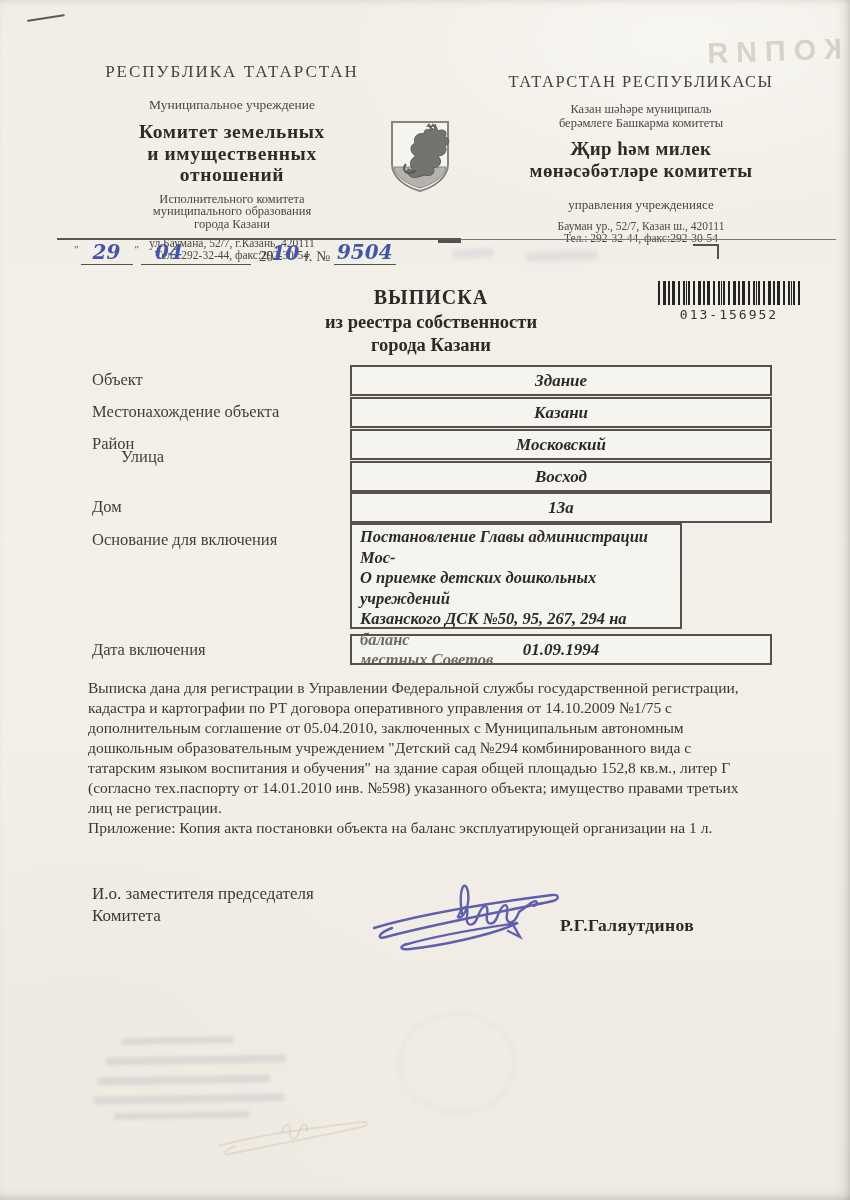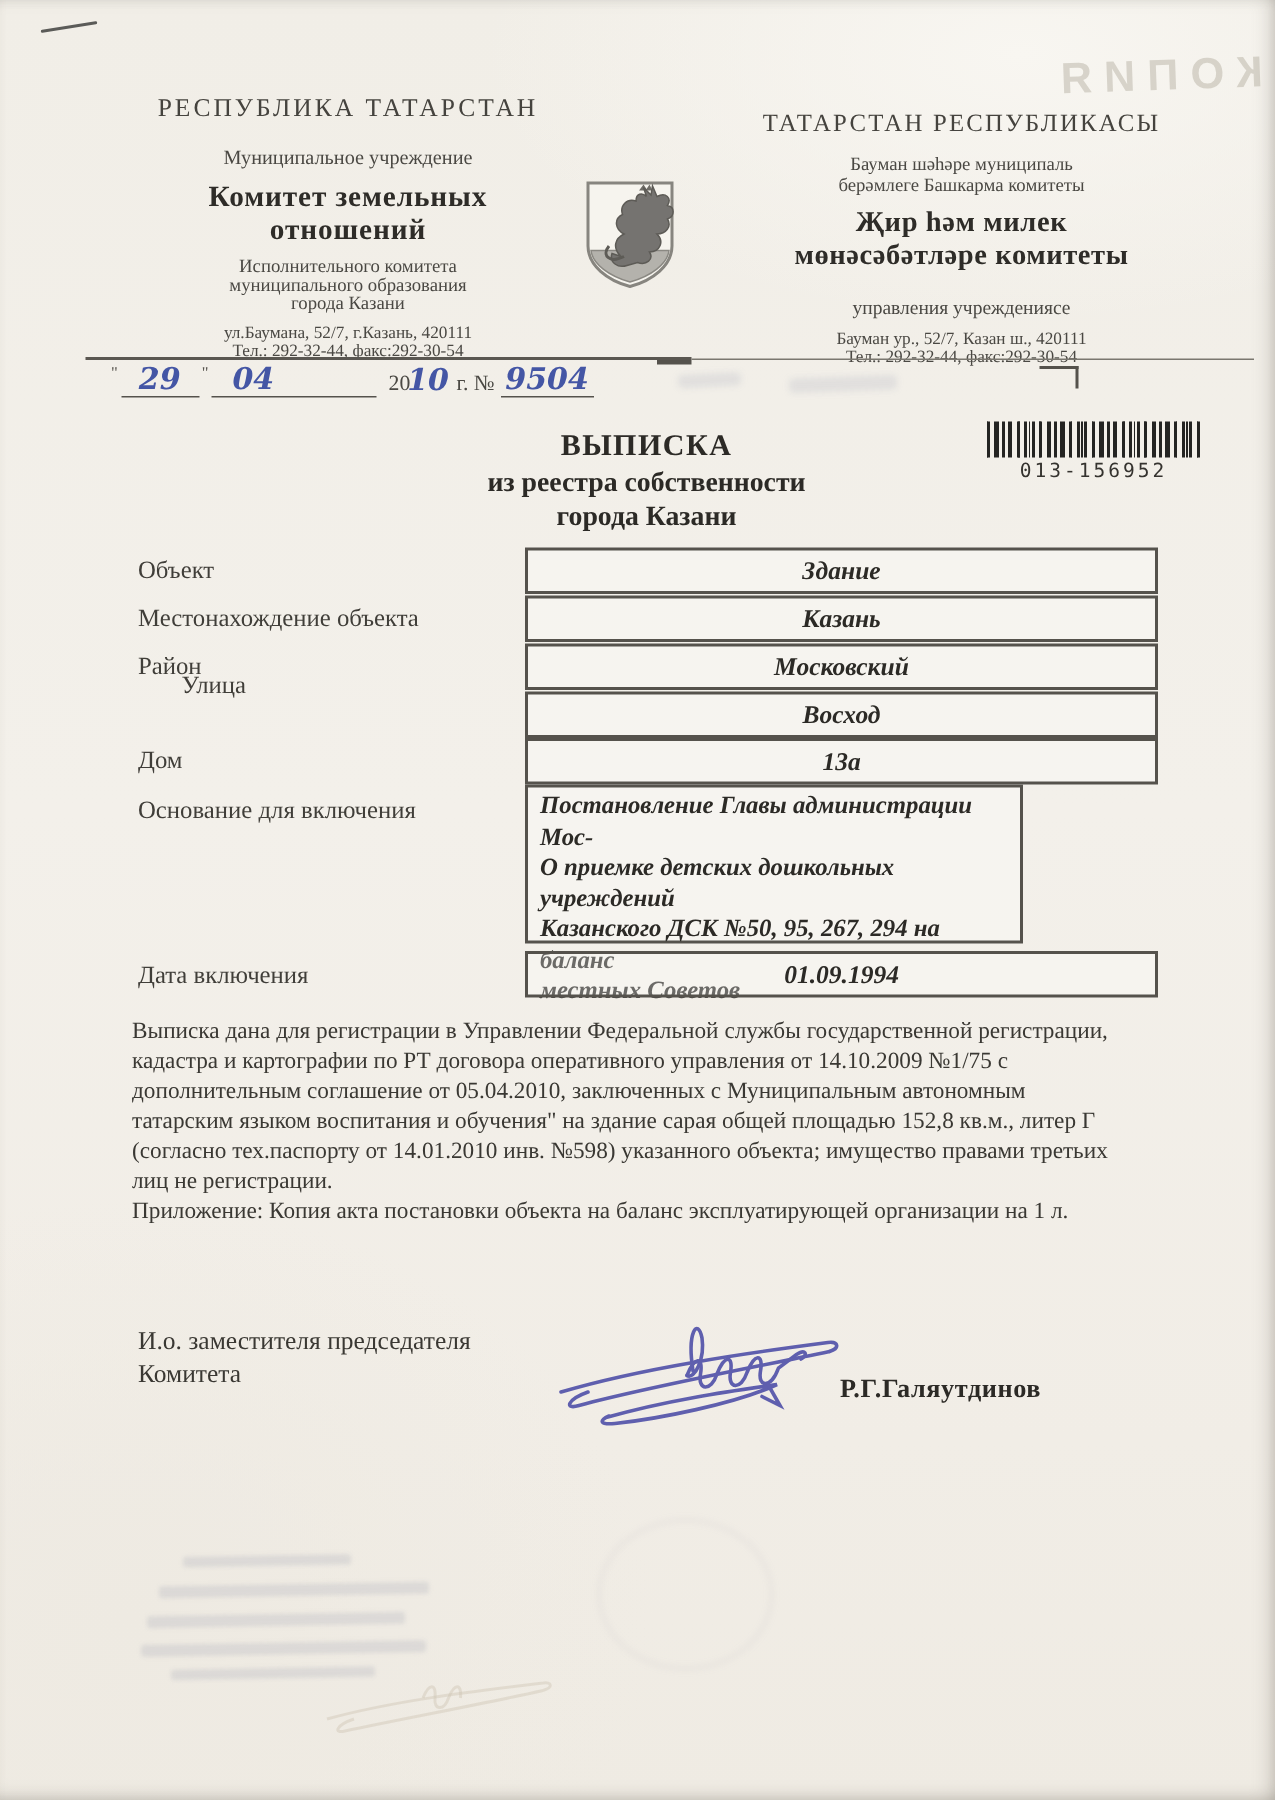--- a/index.html
+++ b/index.html
@@ -88,20 +88,21 @@
 <div class="page">
 
   <div class="staple"></div>
   <div class="watermark">КОПИЯ</div>
 
   <div class="col-left">
     <div class="country-l">РЕСПУБЛИКА ТАТАРСТАН</div>
     <div class="orgtype">Муниципальное учреждение</div>
     <div class="orgname-l">
       <div>Комитет земельных</div>
+      <div>и имущественных</div>
       <div>отношений</div>
     </div>
     <div class="orgsub">
       <div>Исполнительного комитета</div>
       <div>муниципального образования</div>
       <div>города Казани</div>
     </div>
     <div class="contact">
       <div>ул.Баумана, 52/7, г.Казань, 420111</div>
       <div>Тел.: 292-32-44, факс:292-30-54</div>
@@ -114,21 +115,21 @@
       <path d="M6 48 H58 C57 57 46 65 32 69 C18 65 7 57 6 48 Z" fill="#b4b2ac" stroke="#8a8882" stroke-width="1"></path>
       <path d="M38 8 l3 -4 2 3 2 -3 2 4 z" fill="#6f6d67"></path>
       <path d="M26 52 C20 46 22 40 28 37 C22 34 21 27 27 24 C25 18 30 13 36 15 C36 10 40 9 43 12 L41 6 L46 11 L47 5 L50 12 C56 9 60 13 57 18 C62 19 62 25 57 27 C60 32 56 37 50 37 C55 42 52 49 45 49 C48 54 43 58 37 56 L30 58 C24 60 18 56 20 50 Z" fill="#757370" stroke="#5d5b56" stroke-width="1"></path>
       <path d="M28 52 C18 57 13 51 18 45" fill="none" stroke="#5d5b56" stroke-width="2"></path>
     </svg>
   </div>
 
   <div class="col-right">
     <div class="country-r">ТАТАРСТАН РЕСПУБЛИКАСЫ</div>
     <div class="orgtype2">
-      <div>Бауман шәһәре муниципаль</div>
+      <div>Казан шәһәре муниципаль</div>
       <div>берәмлеге Башкарма комитеты</div>
     </div>
     <div class="orgname-r">
       <div>Җир һәм милек</div>
       <div>мөнәсәбәтләре комитеты</div>
     </div>
     <div class="orgsub2">управления учреждениясе</div>
     <div class="contact">
       <div>Бауман ур., 52/7, Казан ш., 420111</div>
       <div>Тел.: 292-32-44, факс:292-30-54</div>
@@ -163,21 +164,21 @@
     <div class="t3">города Казани</div>
   </div>
 
   <div class="field-label" style="top:370px;">Объект</div>
   <div class="field-box" style="top:365px;">
     <span class="field-value">Здание</span>
   </div>
 
   <div class="field-label" style="top:402px;">Местонахождение объекта</div>
   <div class="field-box" style="top:397px;">
-    <span class="field-value">Казань</span>
+    <span class="field-value">Казани</span>
   </div>
 
   <div class="field-label" style="top:434px;">Район</div>
   <div class="field-box" style="top:429px;">
     <span class="field-value">Московский</span>
   </div>
 
   <div class="field-label" style="top:447px;margin-left:29px;">Улица</div>
   <div class="field-box" style="top:461px;">
     <span class="field-value">Восход</span>
@@ -198,20 +199,21 @@
 
   <div class="field-label" style="top:640px;">Дата включения</div>
   <div class="field-box" style="top:634px;">
     <span class="field-value">01.09.1994</span>
   </div>
 
   <div class="body-text">
     <div>Выписка дана для регистрации в Управлении Федеральной службы государственной регистрации,</div>
     <div>кадастра и картографии по РТ договора оперативного управления от 14.10.2009 №1/75 с</div>
     <div>дополнительным соглашение от 05.04.2010, заключенных с Муниципальным автономным</div>
+    <div>дошкольным образовательным учреждением "Детский сад №294 комбинированного вида с</div>
     <div>татарским языком воспитания и обучения" на здание сарая общей площадью 152,8 кв.м., литер Г</div>
     <div>(согласно тех.паспорту от 14.01.2010 инв. №598) указанного объекта; имущество правами третьих</div>
     <div>лиц не регистрации.</div>
     <div>Приложение: Копия акта постановки объекта на баланс эксплуатирующей организации на 1 л.</div>
   </div>
 
   <div class="sig-pos" style="top:884px;">И.о. заместителя председателя</div>
   <div class="sig-pos" style="top:906px;">Комитета</div>
 
   <div class="sig-svg">

